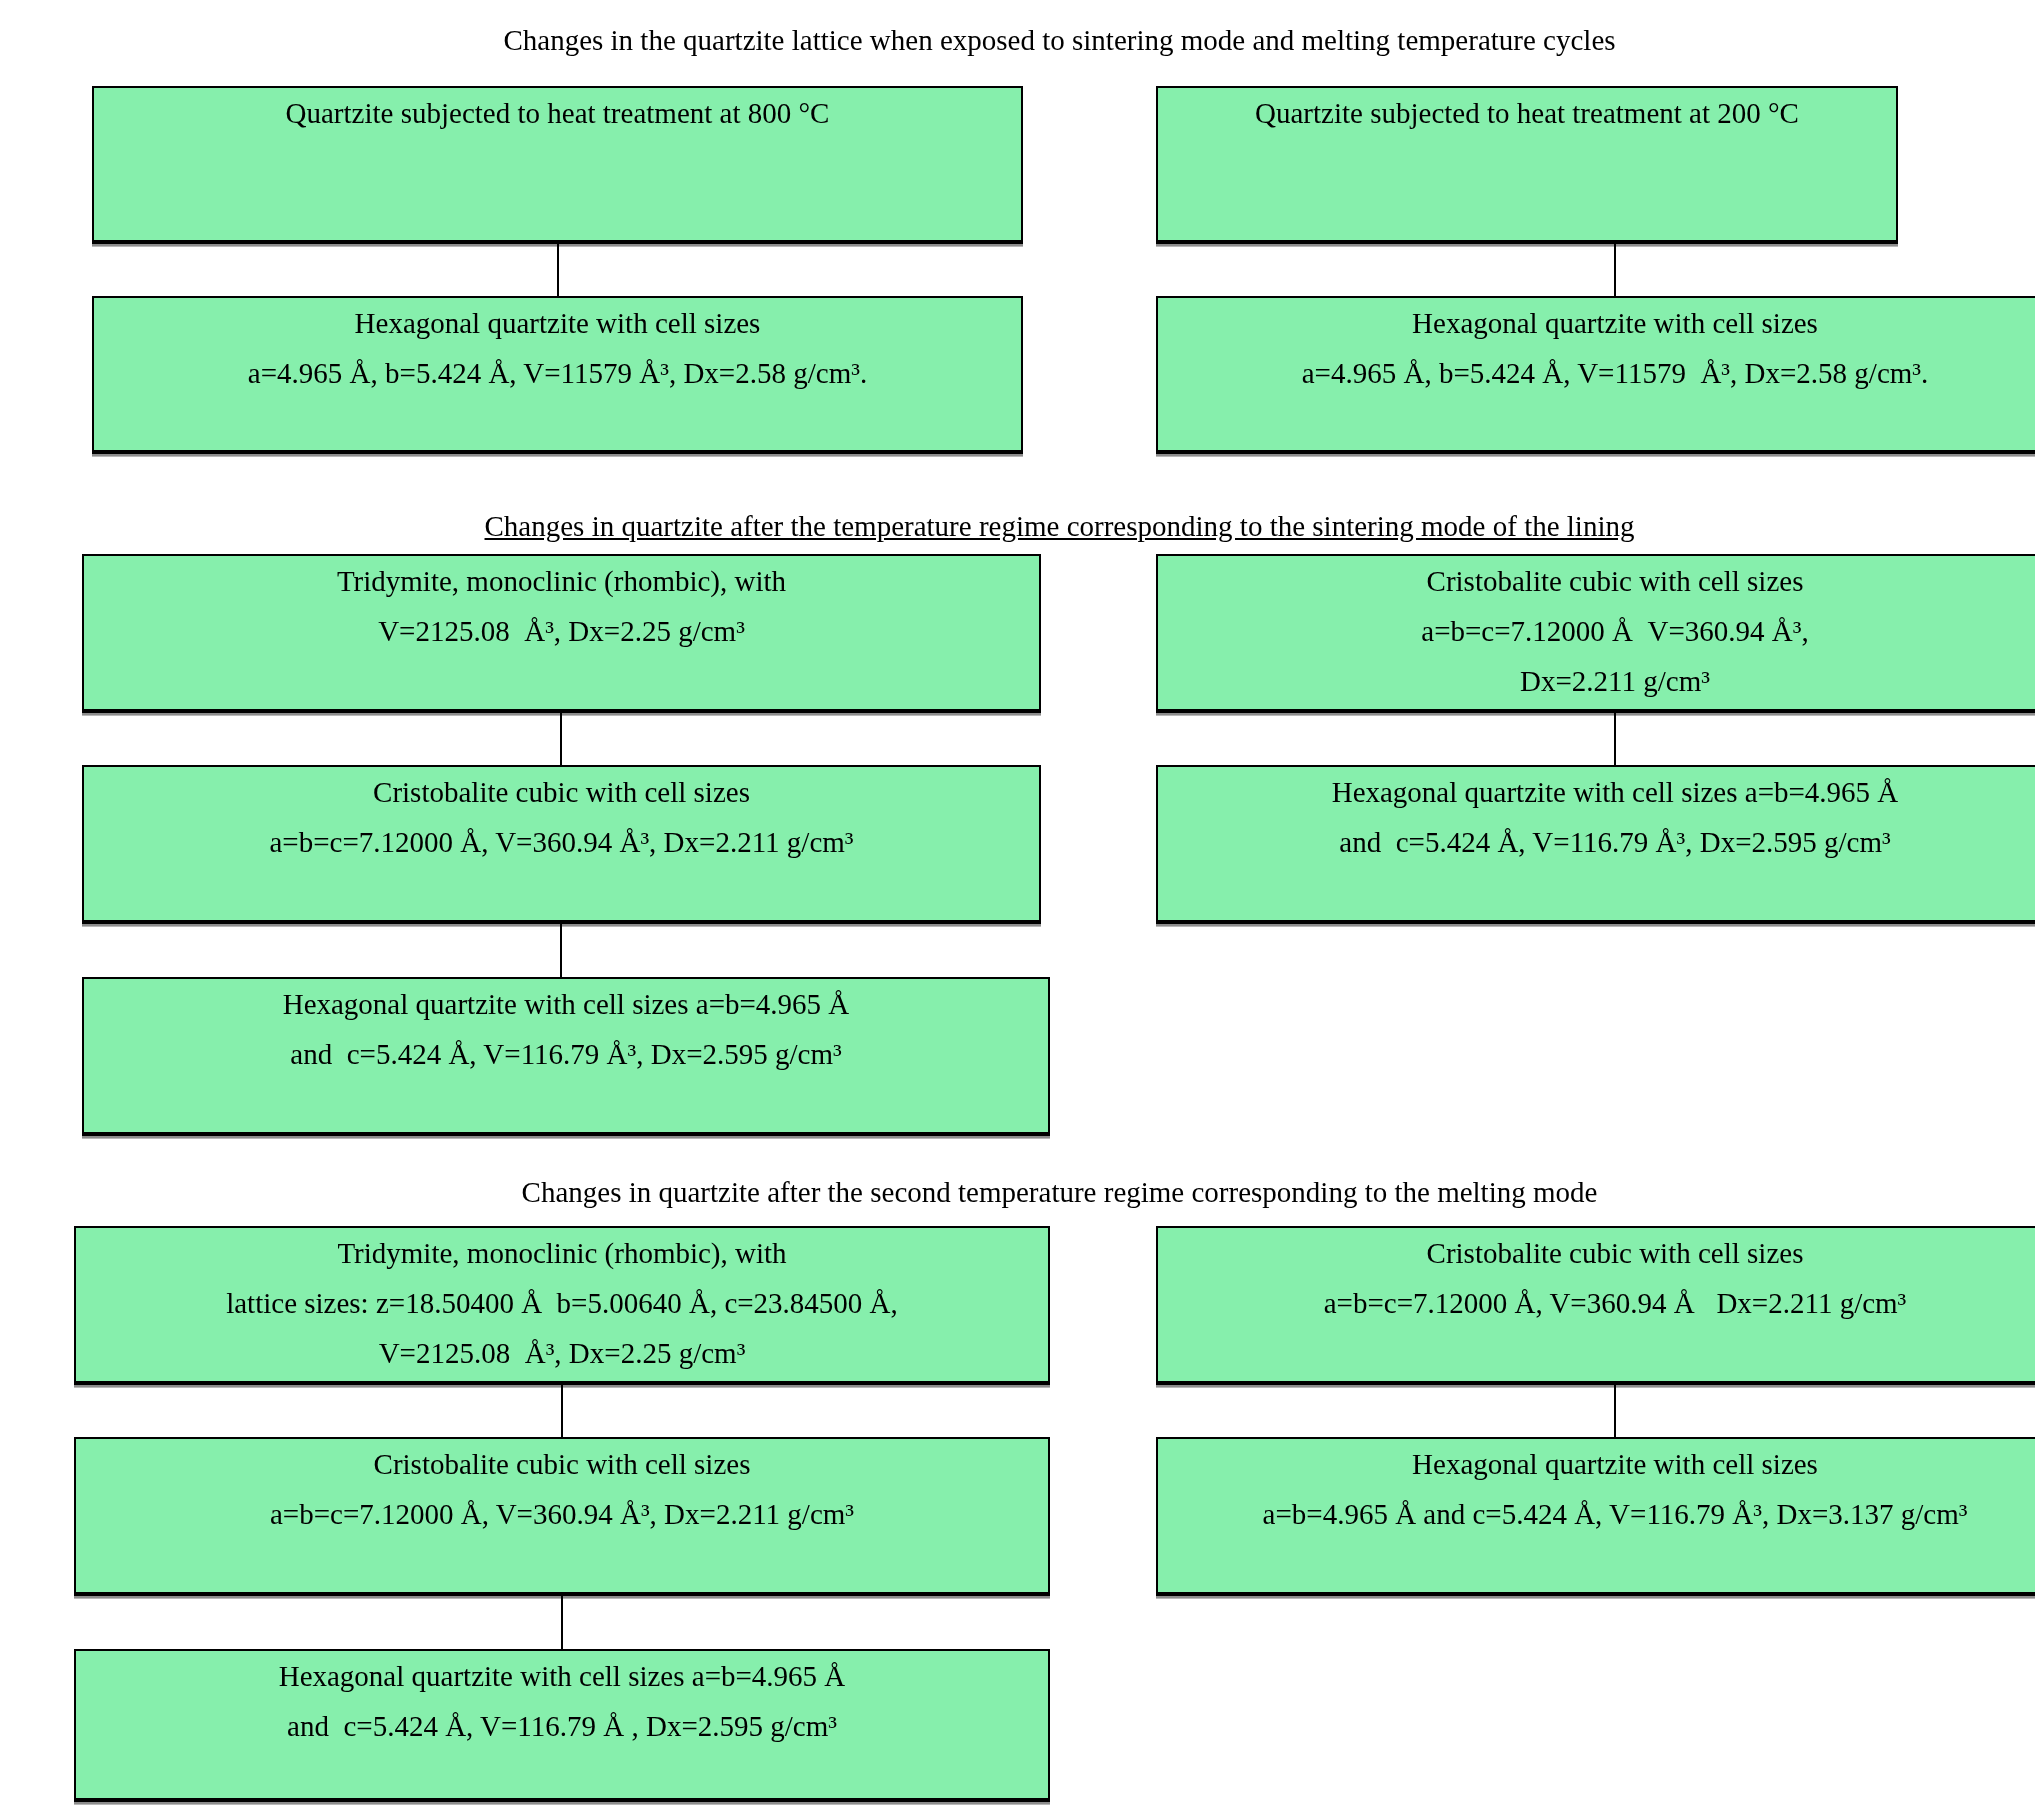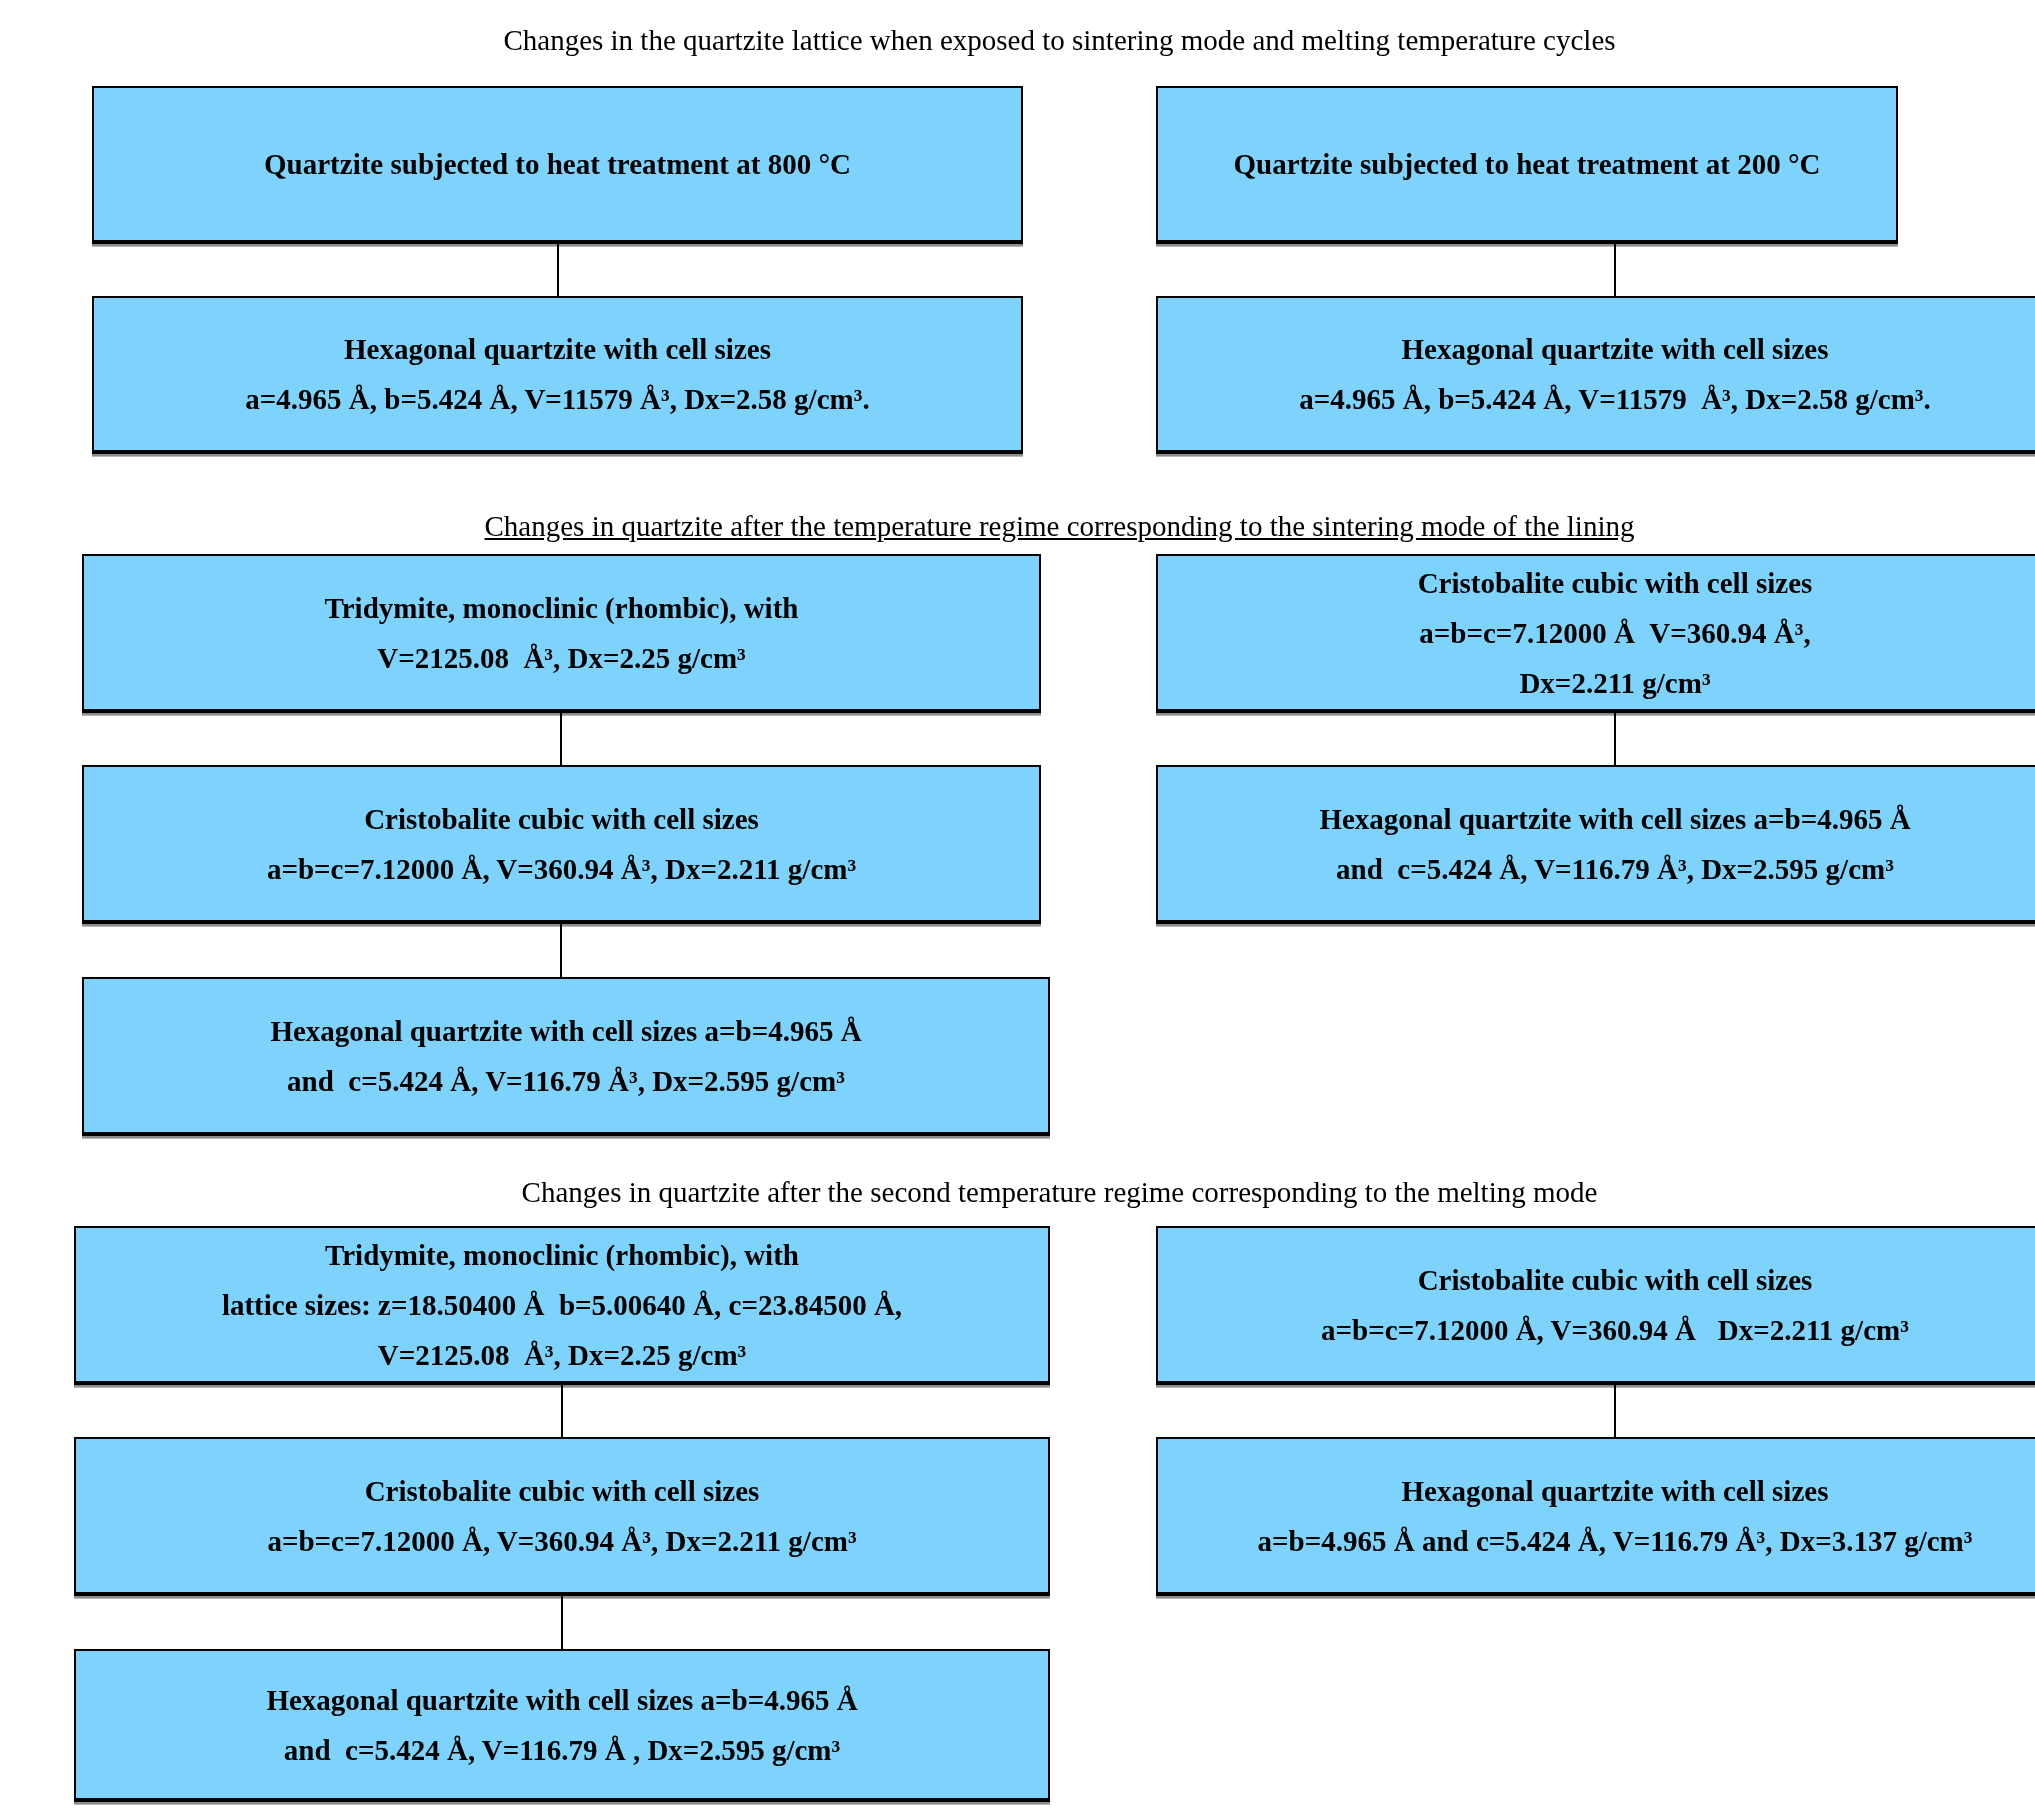--- a/index.html
+++ b/index.html
@@ -20,27 +20,25 @@
     font-size: 29px;
     line-height: 37px;
     white-space: nowrap;
   }
   .box {
     position: absolute;
     box-sizing: border-box;
     border: 2.6px solid #000000;
     border-bottom-width: 4.8px;
     box-shadow: 0 2.6px 0 #8c8c8c;
-    background: #7dd3fc;
+    background: #86efac;
     display: flex;
     flex-direction: column;
-    justify-content: center;
     align-items: center;
     text-align: center;
-    font-weight: bold;
   }
   .box .line {
     font-size: 29px;
     line-height: 50px;
     white-space: nowrap;
   }
   .connector {
     position: absolute;
     width: 2.1px;
     background: #000000;

